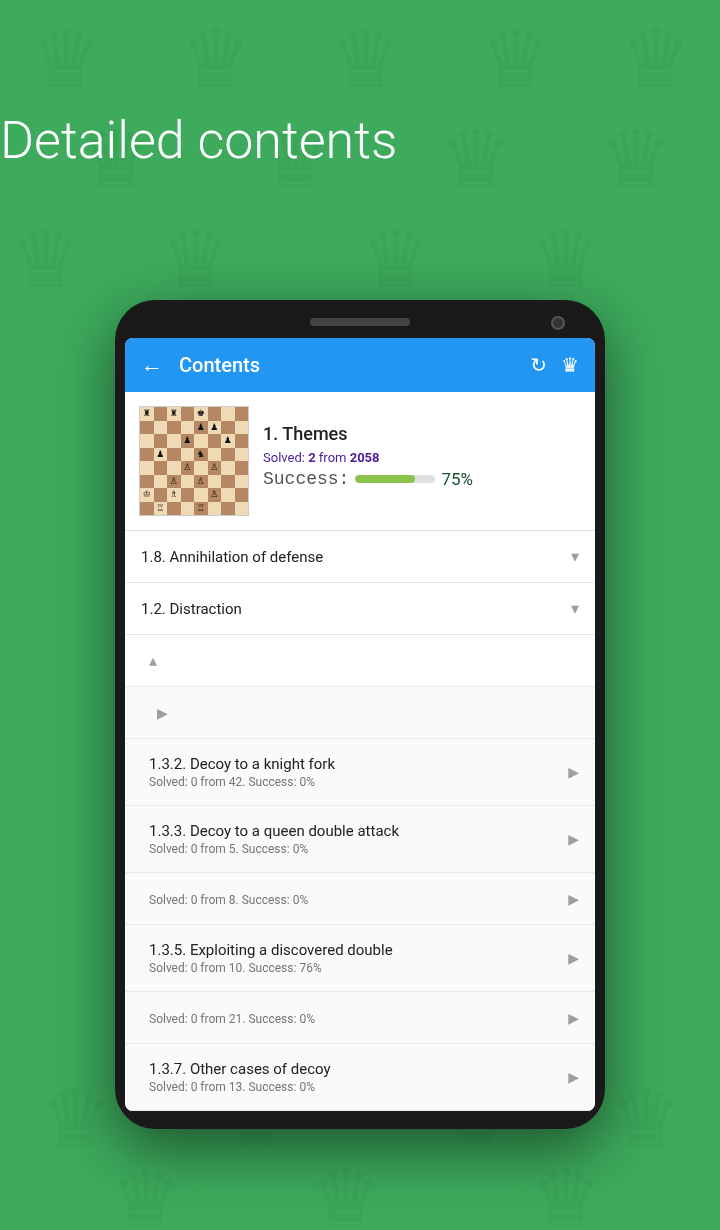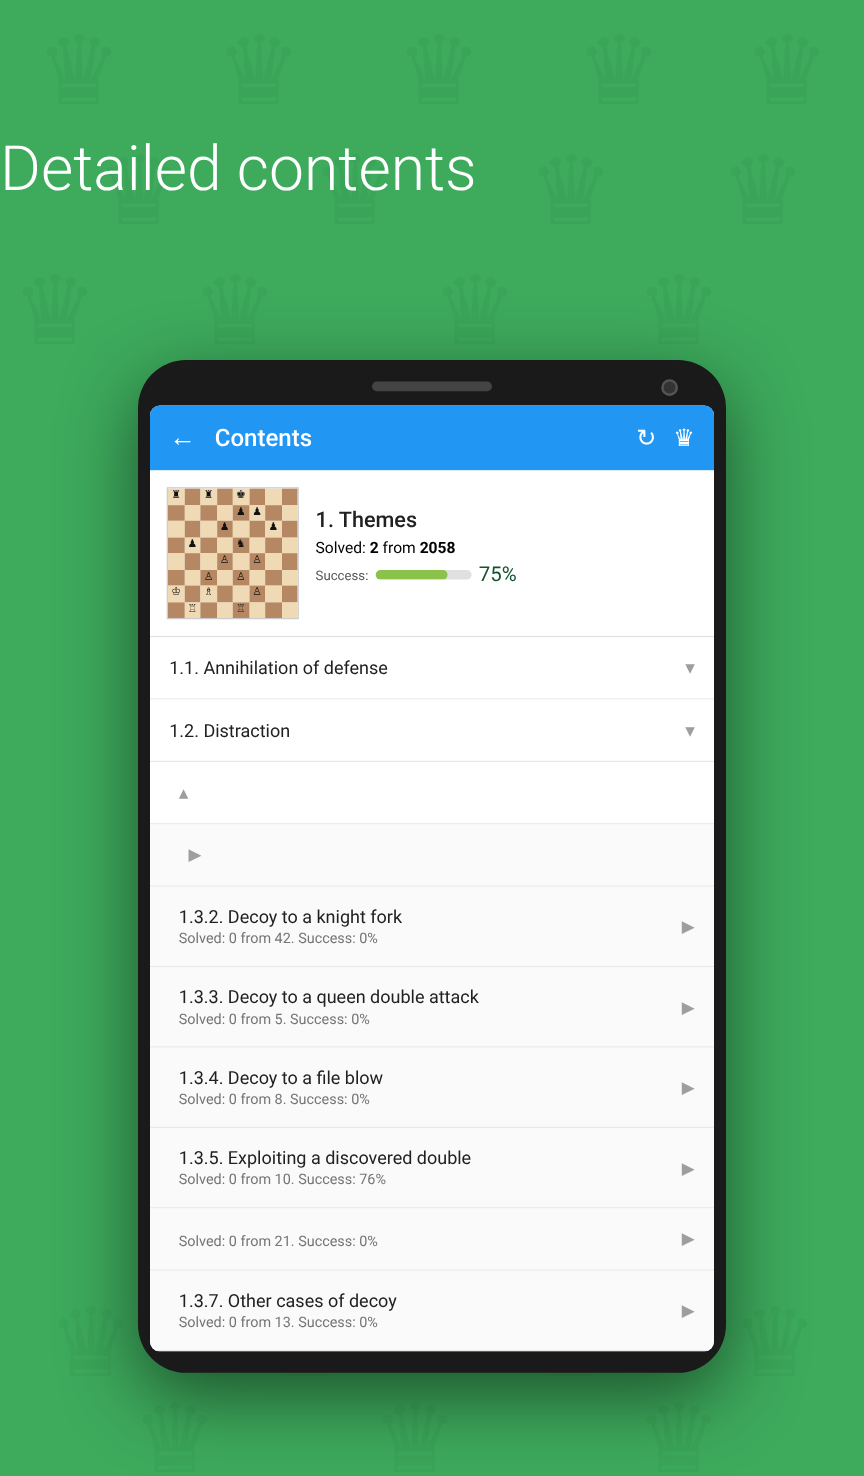--- a/index.html
+++ b/index.html
@@ -156,34 +156,35 @@
 
     .topic-name {
       font-size: 18px;
       font-weight: 500;
       color: #212121;
       margin-bottom: 6px;
     }
 
     .topic-solved {
       font-size: 13px;
-      color: #000000;
+      color: #4c1d95;
       margin-bottom: 4px;
     }
 
     .topic-success-row {
       display: flex;
       align-items: center;
       gap: 6px;
       margin-bottom: 10px;
     }
 
     .success-label {
-      font-size: 11px;
+      font-size: 18px;
       color: #555;
+      font-family: Liberation Mono, monospace;
     }
 
     .progress-bar-container {
       width: 80px;
       height: 8px;
       background: #e0e0e0;
       border-radius: 4px;
       overflow: hidden;
     }
 
@@ -421,21 +422,21 @@
           <div class="progress-bar-container">
             <div class="progress-bar-fill" id="progress-fill" style="width: 75%;"></div>
           </div>
           <span class="success-pct">75%</span>
         </div>
       </div>
     </div>
 
     <div class="list-item">
       <div class="list-item-text">
-        <div class="list-item-title">1.1. Annihilation of defense</div>
+        <div class="list-item-title">1.8. Annihilation of defense</div>
       </div>
       <span class="list-item-chevron">▾</span>
     </div>
 
     <div class="list-item">
       <div class="list-item-text">
         <div class="list-item-title">1.2. Distraction</div>
       </div>
       <span class="list-item-chevron">▾</span>
     </div>
@@ -459,21 +460,20 @@
     <div class="list-item sub-item">
       <div class="list-item-text">
         <div class="list-item-title">1.3.3. Decoy to a queen double attack</div>
         <div class="list-item-subtitle">Solved: 0 from 5. Success: 0%</div>
       </div>
       <span class="list-item-arrow">▶</span>
     </div>
 
     <div class="list-item sub-item">
       <div class="list-item-text">
-        <div class="list-item-title">1.3.4. Decoy to a file blow</div>
         <div class="list-item-subtitle">Solved: 0 from 8. Success: 0%</div>
       </div>
       <span class="list-item-arrow">▶</span>
     </div>
 
     <div class="list-item sub-item">
       <div class="list-item-text">
         <div class="list-item-title">1.3.5. Exploiting a discovered double</div>
         <div class="list-item-subtitle">Solved: 0 from 10. Success: 76%</div>
       </div>

